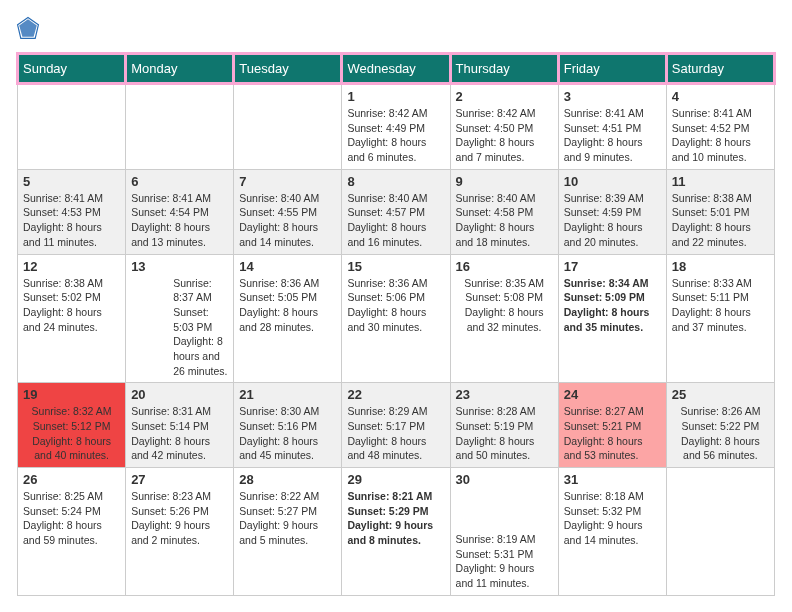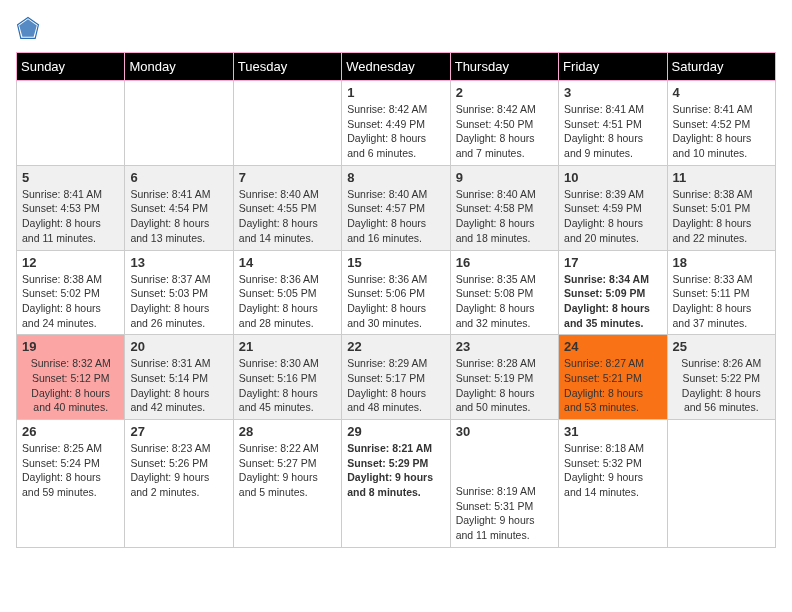--- a/index.html
+++ b/index.html
@@ -46,27 +46,27 @@
     .location-title {
       font-size: 16px;
       color: #555;
     }
     .calendar {
       width: 100%;
       border-collapse: collapse;
       font-size: 11px;
     }
     .calendar th {
-      background-color: #000000;
+      background-color: #0f766e;
       color: #fff;
       padding: 6px 4px;
       text-align: left;
       font-weight: normal;
       font-size: 13px;
-      border: 1px solid #f9a8d4;
+      border: 3px solid #f9a8d4;
     }
     .calendar td {
       border: 1px solid #ccc;
       vertical-align: top;
       padding: 4px 5px;
       width: 108px;
       min-height: 80px;
       background: #fff;
     }
     .calendar tr:nth-child(even) td {
@@ -195,57 +195,57 @@
       </tr>
       <tr>
         <td>
           <div class="day-number">12</div>
           <div class="day-info" style="white-space: pre-line;">Sunrise: 8:38 AM
 Sunset: 5:02 PM
 Daylight: 8 hours and 24 minutes.</div>
         </td>
         <td>
           <div class="day-number">13</div>
-          <div class="day-info" style="white-space: pre-line;">Sunrise: 8:37 AM
+          <div class="day-info" style="white-space: pre-line; margin-left: 42px;">Sunrise: 8:37 AM
 Sunset: 5:03 PM
 Daylight: 8 hours and 26 minutes.</div>
         </td>
         <td>
           <div class="day-number">14</div>
           <div class="day-info" style="white-space: pre-line;">Sunrise: 8:36 AM
 Sunset: 5:05 PM
 Daylight: 8 hours and 28 minutes.</div>
         </td>
         <td>
           <div class="day-number">15</div>
           <div class="day-info" style="white-space: pre-line;">Sunrise: 8:36 AM
 Sunset: 5:06 PM
 Daylight: 8 hours and 30 minutes.</div>
         </td>
         <td>
           <div class="day-number">16</div>
-          <div class="day-info" style="white-space: pre-line;">Sunrise: 8:35 AM
+          <div class="day-info" style="white-space: pre-line; text-align: center;">Sunrise: 8:35 AM
 Sunset: 5:08 PM
 Daylight: 8 hours and 32 minutes.</div>
         </td>
         <td>
           <div class="day-number">17</div>
           <div class="day-info" style="white-space: pre-line; font-weight: bold;">Sunrise: 8:34 AM
 Sunset: 5:09 PM
 Daylight: 8 hours and 35 minutes.</div>
         </td>
         <td>
           <div class="day-number">18</div>
           <div class="day-info" style="white-space: pre-line;">Sunrise: 8:33 AM
 Sunset: 5:11 PM
 Daylight: 8 hours and 37 minutes.</div>
         </td>
       </tr>
       <tr>
-        <td style="background: #fca5a5;">
+        <td style="background: #ef4444;">
           <div class="day-number">19</div>
           <div class="day-info" style="white-space: pre-line; text-align: center;">Sunrise: 8:32 AM
 Sunset: 5:12 PM
 Daylight: 8 hours and 40 minutes.</div>
         </td>
         <td style="background: rgb(240, 240, 240);">
           <div class="day-number">20</div>
           <div class="day-info" style="white-space: pre-line;">Sunrise: 8:31 AM
 Sunset: 5:14 PM
 Daylight: 8 hours and 42 minutes.</div>
@@ -261,21 +261,21 @@
           <div class="day-info" style="white-space: pre-line;">Sunrise: 8:29 AM
 Sunset: 5:17 PM
 Daylight: 8 hours and 48 minutes.</div>
         </td>
         <td style="background: rgb(240, 240, 240);">
           <div class="day-number">23</div>
           <div class="day-info" style="white-space: pre-line;">Sunrise: 8:28 AM
 Sunset: 5:19 PM
 Daylight: 8 hours and 50 minutes.</div>
         </td>
-        <td style="background: #f97316;">
+        <td style="background: #fca5a5;">
           <div class="day-number">24</div>
           <div class="day-info" style="white-space: pre-line;">Sunrise: 8:27 AM
 Sunset: 5:21 PM
 Daylight: 8 hours and 53 minutes.</div>
         </td>
         <td style="background: rgb(240, 240, 240);">
           <div class="day-number">25</div>
           <div class="day-info" style="white-space: pre-line; text-align: center;">Sunrise: 8:26 AM
 Sunset: 5:22 PM
 Daylight: 8 hours and 56 minutes.</div>

